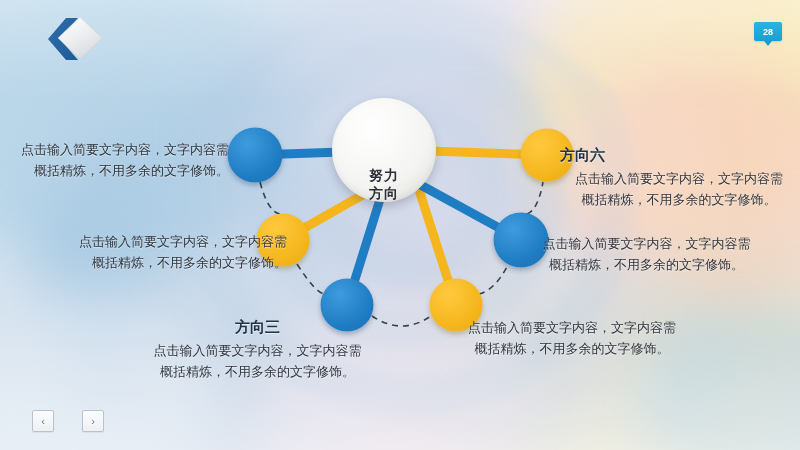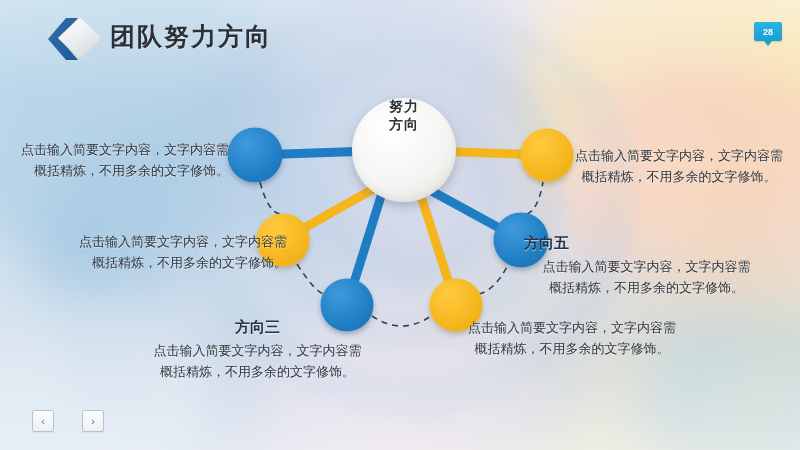--- a/index.html
+++ b/index.html
@@ -99,26 +99,26 @@
   }
   .node.blue{
     background:radial-gradient(circle at 36% 30%,#3f9bdd,#1f7dc4 62%,#1b6fb0);
     box-shadow:0 3px 5px rgba(30,60,90,.32);
   }
   .node.yellow{
     background:radial-gradient(circle at 36% 30%,#ffc93e,#f5b61d 62%,#e7a812);
     box-shadow:0 3px 5px rgba(120,90,20,.30);
   }
   .hub{
-    position:absolute;left:404px;top:150px;
+    position:absolute;left:384px;top:150px;
     width:104px;height:104px;border-radius:50%;
     transform:translate(-50%,-50%);
     background:radial-gradient(circle at 38% 30%,#ffffff,#f4f4f2 58%,#e2e2de 88%,#d4d4d0);
     box-shadow:0 5px 10px rgba(60,70,90,.26), inset 0 -3px 6px rgba(0,0,0,.05);
-    display:flex;align-items:flex-start;justify-content:center;
+    display:flex;align-items:flex-end;justify-content:center;
   }
   .hub-text{
     font-size:14px;font-weight:700;color:#2c3038;line-height:1.25;text-align:center;
     letter-spacing:1px;
   }
 
   
   .item{position:absolute;}
   .item .head{
     font-size:15px;font-weight:700;color:#21344a;
@@ -185,21 +185,20 @@
           </linearGradient>
           <linearGradient id="gchev" x1="0" y1="0" x2="1" y2="1">
             <stop offset="0%" stop-color="#2f6fad"></stop>
             <stop offset="100%" stop-color="#1e5a94"></stop>
           </linearGradient>
         </defs>
         <path d="M28 4 L10 25 L28 46 L40 46 L22 25 L40 4 Z" fill="url(#gchev)"></path>
         <path d="M42 3 L64 24 L42 45 L20 24 Z" fill="url(#gdia)" stroke="#cfd3d6" stroke-width="0.6"></path>
       </svg>
     </div>
-    <div class="title">团队努力方向</div>
     <div class="badge">28</div>
   </div>
 
   <div class="diagram">
 
     <svg class="links" viewBox="0 0 800 450">
 
       <line x1="255" y1="155" x2="400" y2="150" stroke="#1f7dc4" stroke-width="9" stroke-linecap="round"></line>
       <line x1="283" y1="240" x2="396" y2="176" stroke="#f5b61d" stroke-width="9" stroke-linecap="round"></line>
       <line x1="347" y1="305" x2="382" y2="193" stroke="#1f7dc4" stroke-width="9" stroke-linecap="round"></line>
@@ -252,28 +251,28 @@
   </div>
 
   <div class="item i4 ta-c">
     <div class="body">
       <div>点击输入简要文字内容，文字内容需</div>
       <div>概括精炼，不用多余的文字修饰。</div>
     </div>
   </div>
 
   <div class="item i5 ta-c">
-    <div class="head ta-l">方向五</div>
     <div class="body">
       <div>点击输入简要文字内容，文字内容需</div>
       <div>概括精炼，不用多余的文字修饰。</div>
     </div>
   </div>
 
   <div class="item i6 ta-c">
+    <div class="head ta-l">方向六</div>
     <div class="body">
       <div>点击输入简要文字内容，文字内容需</div>
       <div>概括精炼，不用多余的文字修饰。</div>
     </div>
   </div>
 
   <div class="nav">
     <div class="navbtn">‹</div>
     <div class="navbtn">›</div>
   </div>

